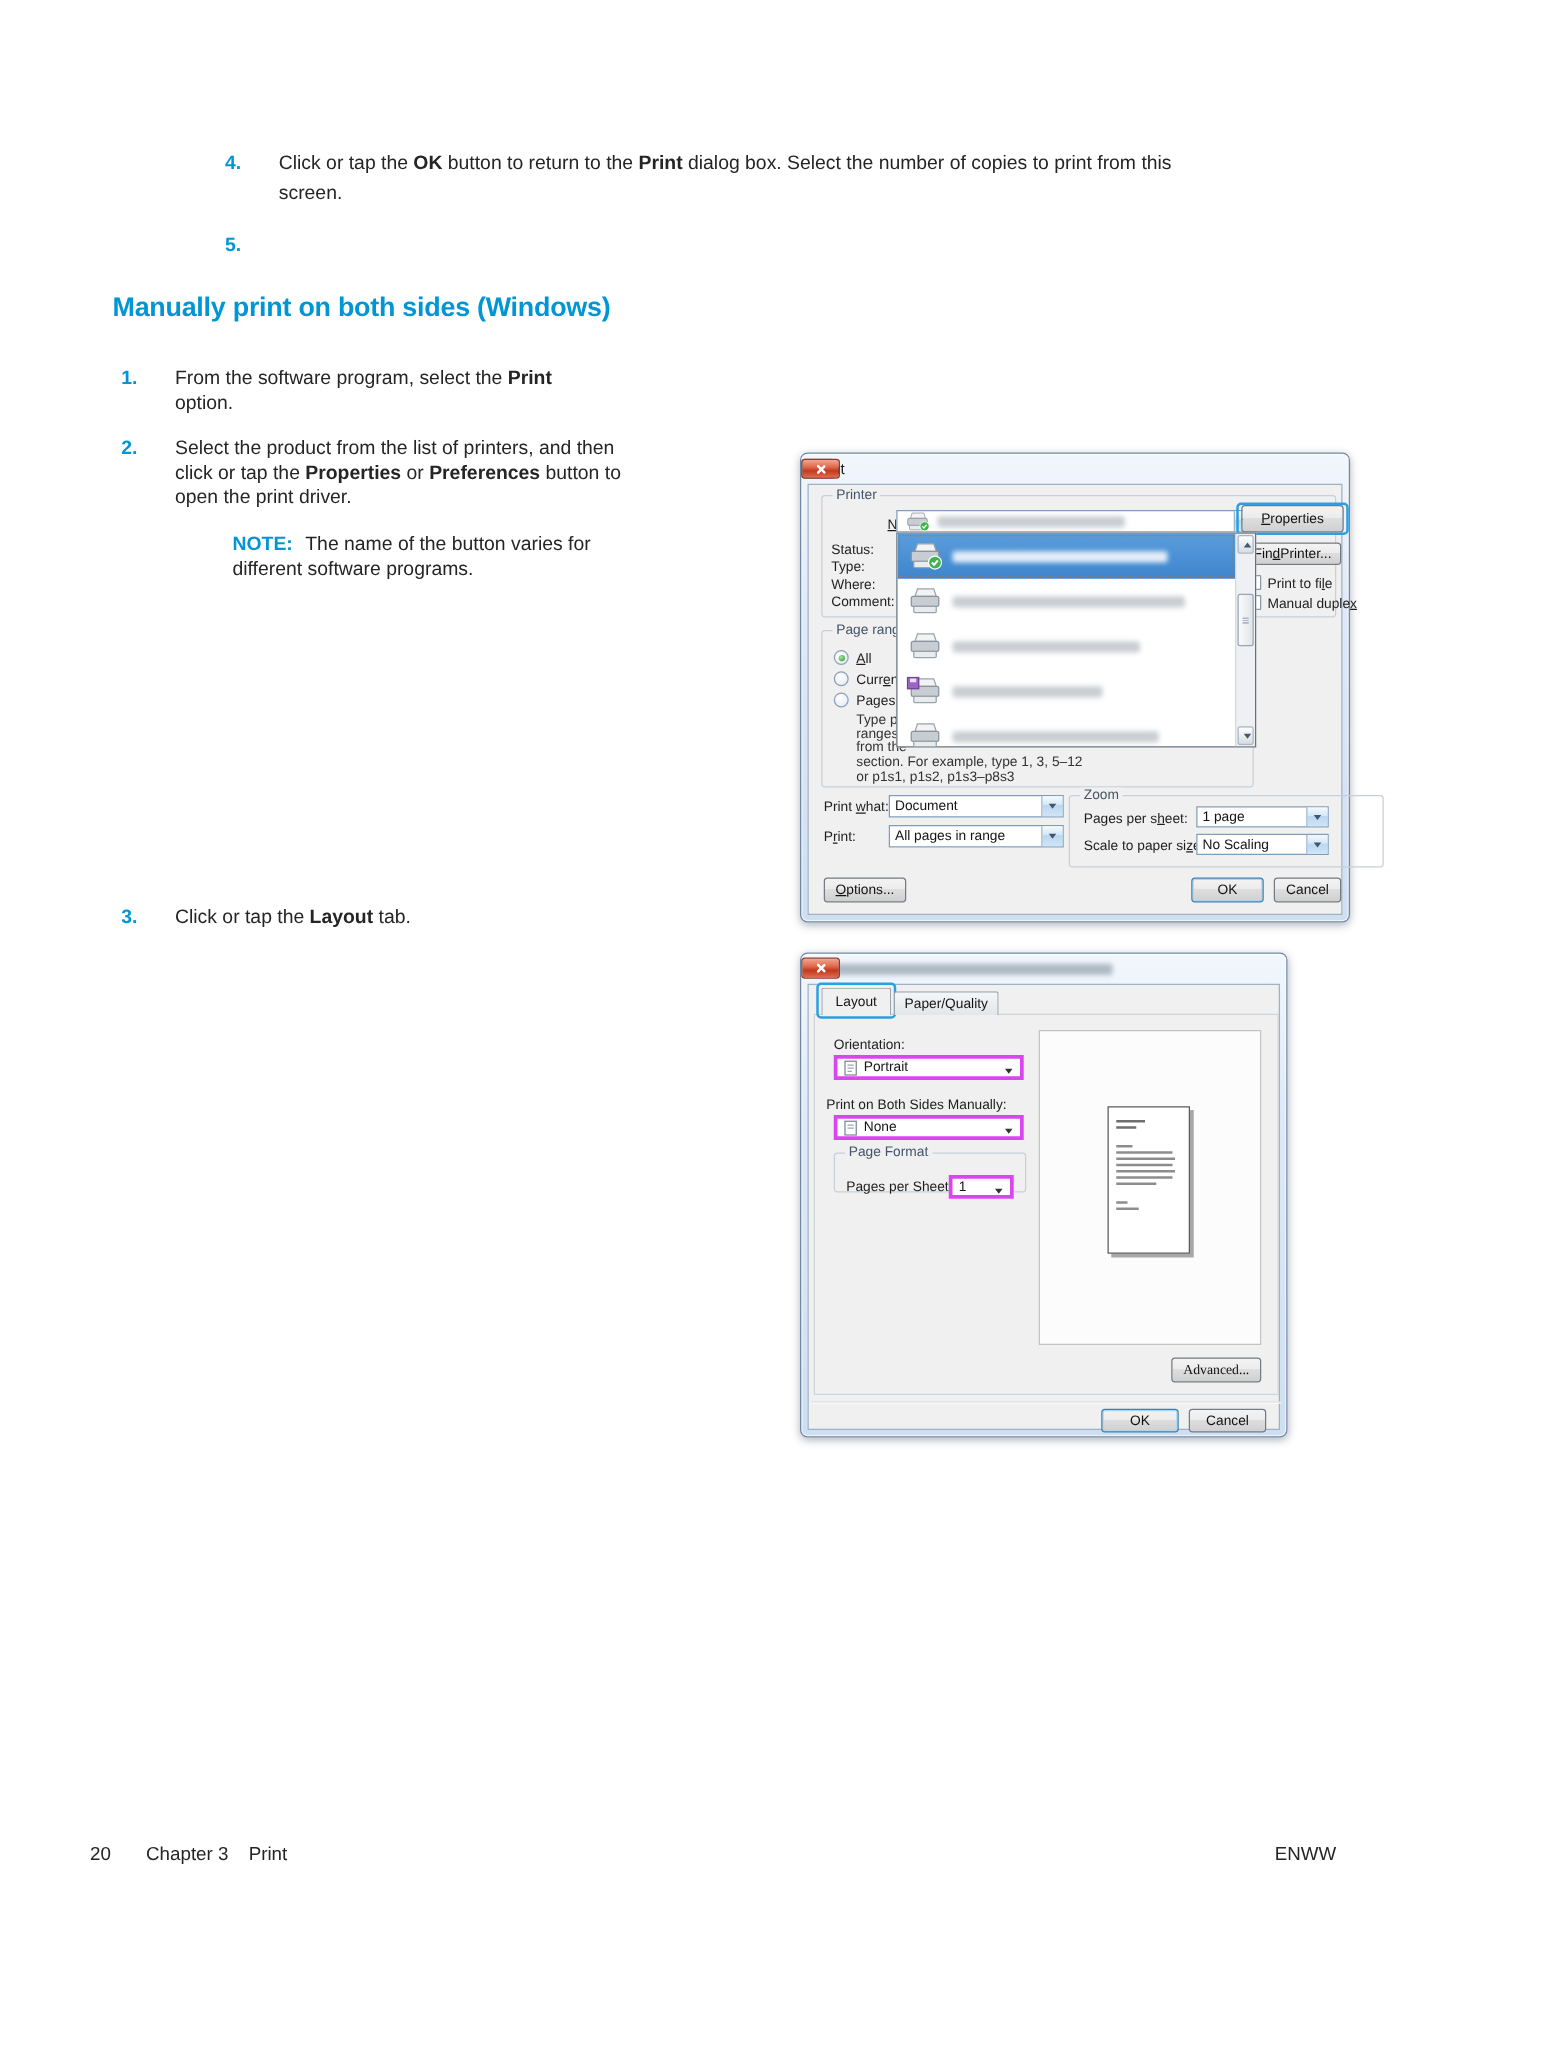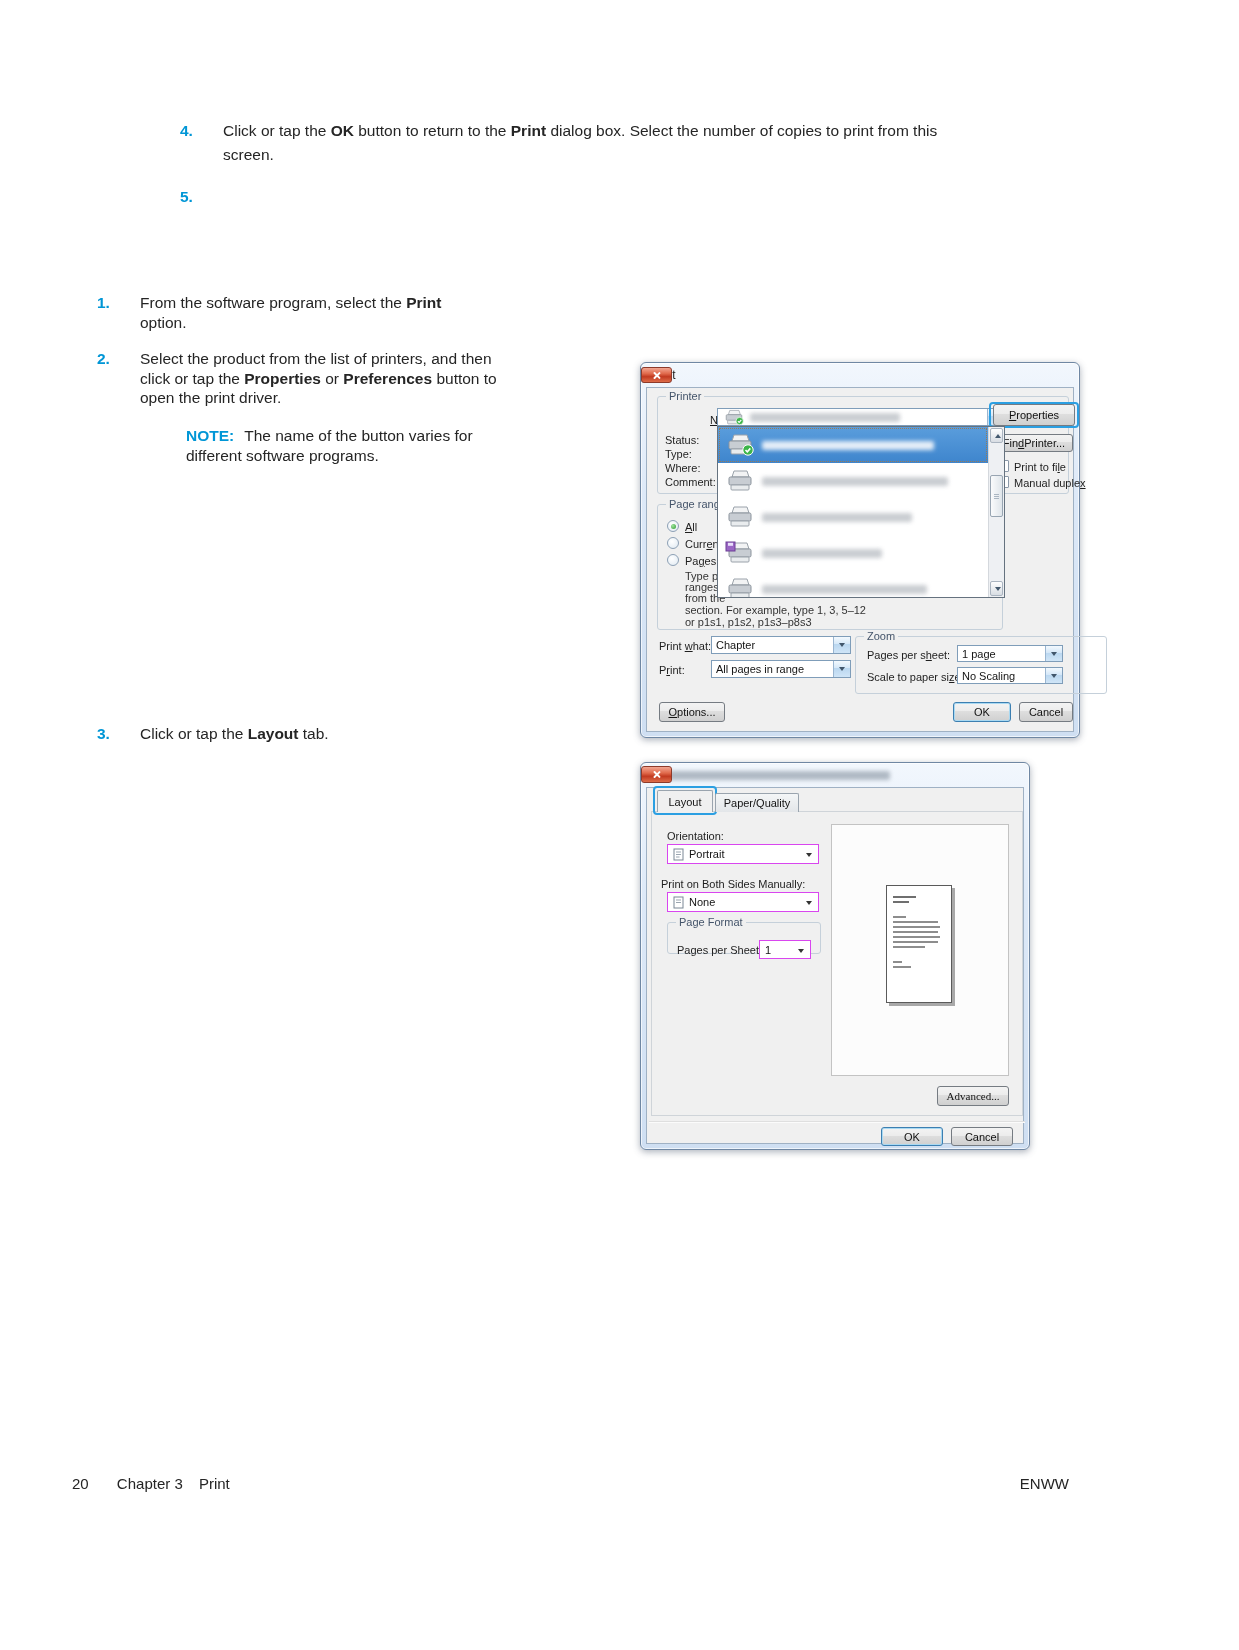--- a/index.html
+++ b/index.html
@@ -41,21 +41,21 @@
   .btn { position:absolute; font-size:11px; color:#121212;
          background:linear-gradient(180deg,#f3f3f3,#ececec 45%,#dedede 46%,#d0d0d0);
          border:1px solid #757b82; border-radius:3px; display:flex; align-items:center; justify-content:center; cursor:default; }
   .btn.default { border-color:#3c7fb1; box-shadow:inset 0 0 0 1px #a9d9f2; }
   .callout { position:absolute; border:2px solid #2b9fe2; border-radius:4px; pointer-events:none; }
   .combo { position:absolute; background:#fff; border:1px solid #7f9db9; display:flex; align-items:center;
            gap:4px; padding-left:4px; font-size:11px; color:#141414; }
   .combo .arr { position:absolute; right:0; top:0; bottom:0; width:17px;
                 background:linear-gradient(180deg,#f3f9fe,#d4e7f8 45%,#bad7f0 46%,#d0e5f7);
                 border-left:1px solid #9ab5d0; display:flex; align-items:center; justify-content:center; }
-  .combo2 { position:absolute; background:#fff; border:1px solid #d946ef; display:flex; align-items:center;
+  .combo2 { position:absolute; background:#fff; border:3px solid #d946ef; display:flex; align-items:center;
             gap:5px; padding-left:5px; font-size:11px; color:#141414; }
   .tri { width:0; height:0; border-left:3.5px solid transparent; border-right:3.5px solid transparent; border-top:4px solid #41566b; }
   .tri2 { width:0; height:0; border-left:3.5px solid transparent; border-right:3.5px solid transparent; border-top:4px solid #333; position:absolute; right:6px; top:8px; }
   .radio { position:absolute; width:12px; height:12px; border-radius:50%; border:1px solid #8da0b5;
            background:radial-gradient(circle at 40% 35%,#ffffff,#dfe9f2); }
   .radio.sel::after { content:""; position:absolute; inset:2.5px; border-radius:50%;
            background:radial-gradient(circle at 35% 35%,#9fe49f,#2e9b31); }
   .chk { position:absolute; width:12px; height:12px; border:1px solid #8a98a8; background:#fff; border-radius:1px; }
   .redact { height:9px; border-radius:2px; background:#c4c8cd; filter:blur(2px); opacity:.9; }
 
@@ -97,20 +97,21 @@
 </head>
 <body>
 
 <div class="page">
 
   <div class="stepnum lh24" style="left:180px;top:119px;">4.</div>
   <div class="steptext lh24" style="left:223px;top:119px;width:760px;"><span>Click or tap the </span><span class="b">OK</span><span> button to return to the </span><span class="b">Print</span><span> dialog box. Select the number of copies to print from this screen.</span></div>
 
   <div class="stepnum lh24" style="left:180px;top:185px;">5.</div>
 
+  <h1 class="heading">Manually print on both sides (Windows)</h1>
 
   <div class="stepnum lh20" style="left:97px;top:293px;">1.</div>
   <div class="steptext lh20" style="left:140px;top:293px;width:340px;"><span>From the software program, select the </span><span class="b">Print</span><span> option.</span></div>
 
   <div class="stepnum lh20" style="left:97px;top:349px;">2.</div>
   <div class="steptext lh20" style="left:140px;top:349px;width:382px;"><span>Select the product from the list of printers, and then click or tap the </span><span class="b">Properties</span><span> or </span><span class="b">Preferences</span><span> button to open the print driver.</span></div>
 
   <div class="steptext lh20" style="left:140px;top:426px;width:345px;margin-left:46px;">
     <span class="note-label">NOTE:</span><span>The name of the button varies for different software programs.</span>
   </div>
@@ -230,21 +231,21 @@
         </div>
         <div class="sb">
           <span class="sb-btn up"></span>
           <span class="sb-thumb"></span>
           <span class="sb-btn down"></span>
         </div>
       </div>
 
       <span class="lbl" style="left:12px;top:252px;"><span>Print </span><span class="u">w</span><span>hat:</span></span>
       <div class="combo" style="left:64px;top:248px;width:140px;height:18px;">
-        <span>Chapter</span>
+        <span>Document</span>
         <span class="arr">
             <span class="tri"></span>
           </span>
       </div>
       <span class="lbl" style="left:12px;top:276px;"><span>P</span><span class="u">r</span><span>int:</span></span>
       <div class="combo" style="left:64px;top:272px;width:140px;height:18px;">
         <span>All pages in range</span>
         <span class="arr">
             <span class="tri"></span>
           </span>

